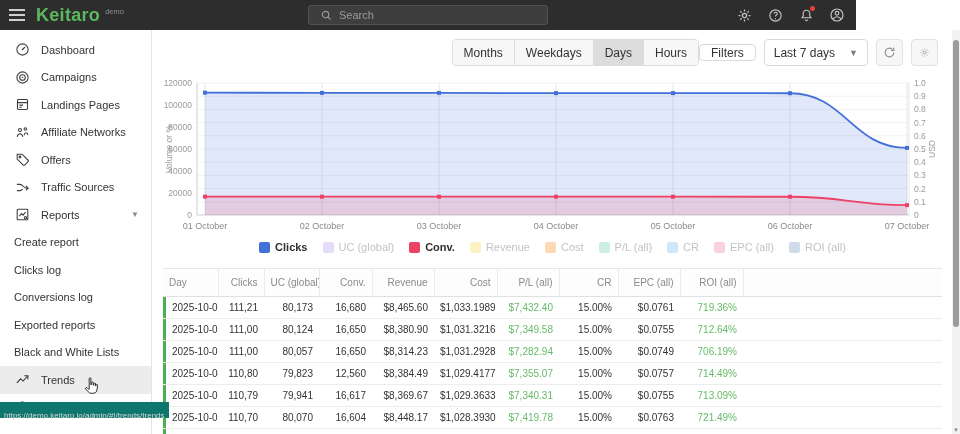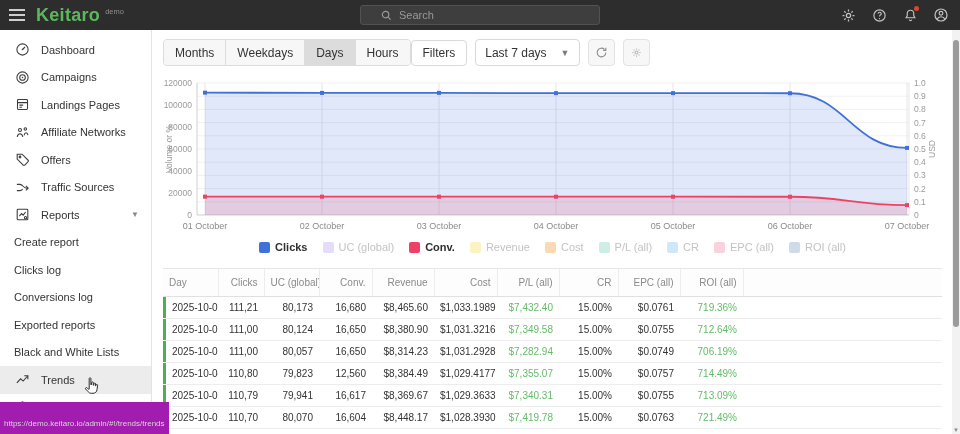--- a/index.html
+++ b/index.html
@@ -1,47 +1,47 @@
 <!DOCTYPE html>
 <html><head>
 <meta charset="utf-8">
 <style>
   * { margin:0; padding:0; box-sizing:border-box; }
   html,body { width:960px; height:434px; overflow:hidden; font-family:"Liberation Sans", sans-serif; background:#fff; }
 
   
-  .topbar { position:absolute; left:0; top:0; width:960px; height:30px; background:#2d2d2d; display:flex; align-items:center; z-index:30; }
+  .topbar { position:absolute; left:0; top:0; width:856px; height:30px; background:#2d2d2d; display:flex; align-items:center; z-index:30; }
   .hamburger { width:34px; height:30px; display:flex; align-items:center; justify-content:center; color:#cfcfcf; cursor:pointer; }
   .logo { color:#5cb85c; font-size:18px; font-weight:bold; letter-spacing:.3px; margin-left:2px; }
   .logo-badge { color:#8e8e8e; font-size:7.5px; margin-left:5px; margin-top:-7px; }
-  .search-wrap { position:absolute; left:50%; transform:translateX(-50%); top:5px; width:240px; height:20px; background:#3e3e3e; border:1px solid #525252; border-radius:3px; display:flex; align-items:center; padding:0 20px; }
+  .search-wrap { position:absolute; left:50%; transform:translateX(-50%); top:5px; width:240px; height:20px; background:#3e3e3e; border:1px solid #525252; border-radius:3px; display:flex; align-items:center; padding:0 12px; }
   .search-wrap svg { flex:0 0 auto; }
   .search-input { background:transparent; border:none; outline:none; color:#c9c9c9; font-size:11px; margin-left:7px; width:100%; }
   .search-input::placeholder { color:#9a9a9a; }
   .topbar-right { position:absolute; right:10px; top:0; height:30px; display:flex; align-items:center; gap:13px; }
   .tb-icon { width:18px; height:18px; display:flex; align-items:center; justify-content:center; color:#c4c4c4; cursor:pointer; position:relative; }
   .bell-dot { position:absolute; right:0px; top:0px; width:5px; height:5px; border-radius:50%; background:#e0432f; }
 
   
   .sidebar { position:absolute; left:0; top:30px; width:152px; height:404px; background:#fff; border-right:1px solid #e4e4e4; padding-top:6px; z-index:10; }
   .side-item { height:27.5px; display:flex; align-items:center; padding-left:14px; font-size:11px; color:#333; cursor:pointer; position:relative; }
   .side-item .s-icon { width:16px; height:16px; margin-right:11px; color:#3c3c3c; display:flex; align-items:center; justify-content:center; }
   .side-item.indent { }
   .side-item.active { background:#ececec; }
   .side-item .chev { position:absolute; right:12px; color:#8a8a8a; font-size:8px; }
 
   
   .content { position:absolute; left:152px; top:30px; width:808px; height:404px; background:#fff; }
-  .toolbar { position:absolute; left:11px; right:22px; top:9px; height:27px; display:flex; justify-content:flex-start; align-items:center; }
+  .toolbar { position:absolute; left:11px; right:22px; top:9px; height:27px; display:flex; justify-content:flex-end; align-items:center; }
   .seg { display:flex; background:#f5f5f5; border:1px solid #dcdcdc; border-radius:4px; overflow:hidden; height:27px; }
   .seg-btn { padding:0 11px; font-size:12px; color:#333; display:flex; align-items:center; border-right:1px solid #dcdcdc; cursor:pointer; background:#f7f7f7; }
   .seg-btn:last-child { border-right:none; }
   .seg-btn.active { background:#dcdcdc; }
   .toolbar-right { display:flex; align-items:center; gap:8px; }
-  .btn { height:26px; border:1px solid #d9d9d9; border-radius:4px; background:#fff; font-size:12px; color:#333; padding:0 11px; display:flex; align-items:center; cursor:pointer; }
+  .btn { height:17px; border:1px solid #d9d9d9; border-radius:4px; background:#fff; font-size:12px; color:#333; padding:0 11px; display:flex; align-items:center; cursor:pointer; }
   .select { height:27px; min-width:97px; border:1px solid #d9d9d9; border-radius:4px; background:#fff; font-size:12px; color:#333; padding:0 9px; display:flex; align-items:center; justify-content:space-between; gap:14px; cursor:pointer; }
   .select .chev { color:#7c7c7c; font-size:9px; }
   .icon-btn { width:27px; height:27px; border:1px solid #e2e2e2; border-radius:4px; background:#f7f7f7; color:#8b8b8b; display:flex; align-items:center; justify-content:center; cursor:pointer; }
   .icon-btn.dim { color:#b5b5b5; }
 
   
   .chart-wrap { position:absolute; left:11px; top:40px; width:779px; height:166px; }
   
   .legend { position:absolute; left:11px; top:208px; width:779px; height:18px; display:flex; justify-content:center; align-items:center; gap:15px; }
   .lg-item { display:flex; align-items:center; gap:5px; cursor:pointer; }
@@ -59,21 +59,21 @@
   td.first:before { content:""; position:absolute; left:0; top:0; bottom:0; width:3px; background:#4caf50; }
   .num { text-align:right; }
   .green { color:#66bb6a; }
 
   
   .scrollbar { position:absolute; right:0; top:30px; width:8px; height:404px; background:#f2f2f2; z-index:40; }
   .scroll-thumb { position:absolute; left:1px; top:10px; width:6px; height:287px; background:#9b9b9b; border-radius:3px; cursor:pointer; }
   .scroll-arrow { position:absolute; left:0; bottom:1px; width:8px; text-align:center; font-size:6px; color:#8b8b8b; }
 
   
-  .statusbar { position:absolute; left:0; bottom:0; height:11px; background:#a21caf; color:#d6d6d6; font-size:8px; line-height:11px; padding:16px 4px; z-index:50; white-space:nowrap; }
+  .statusbar { position:absolute; left:0; bottom:16px; height:11px; background:#0f766e; color:#d6d6d6; font-size:8px; line-height:11px; padding:8px 4px; z-index:50; white-space:nowrap; }
 
   
   .cursor { position:absolute; left:84px; top:377px; z-index:60; pointer-events:none; }
 </style>
 </head>
 <body>
 
 <div class="topbar">
   <div class="hamburger">
     <svg width="16" height="12" viewBox="0 0 16 12">

